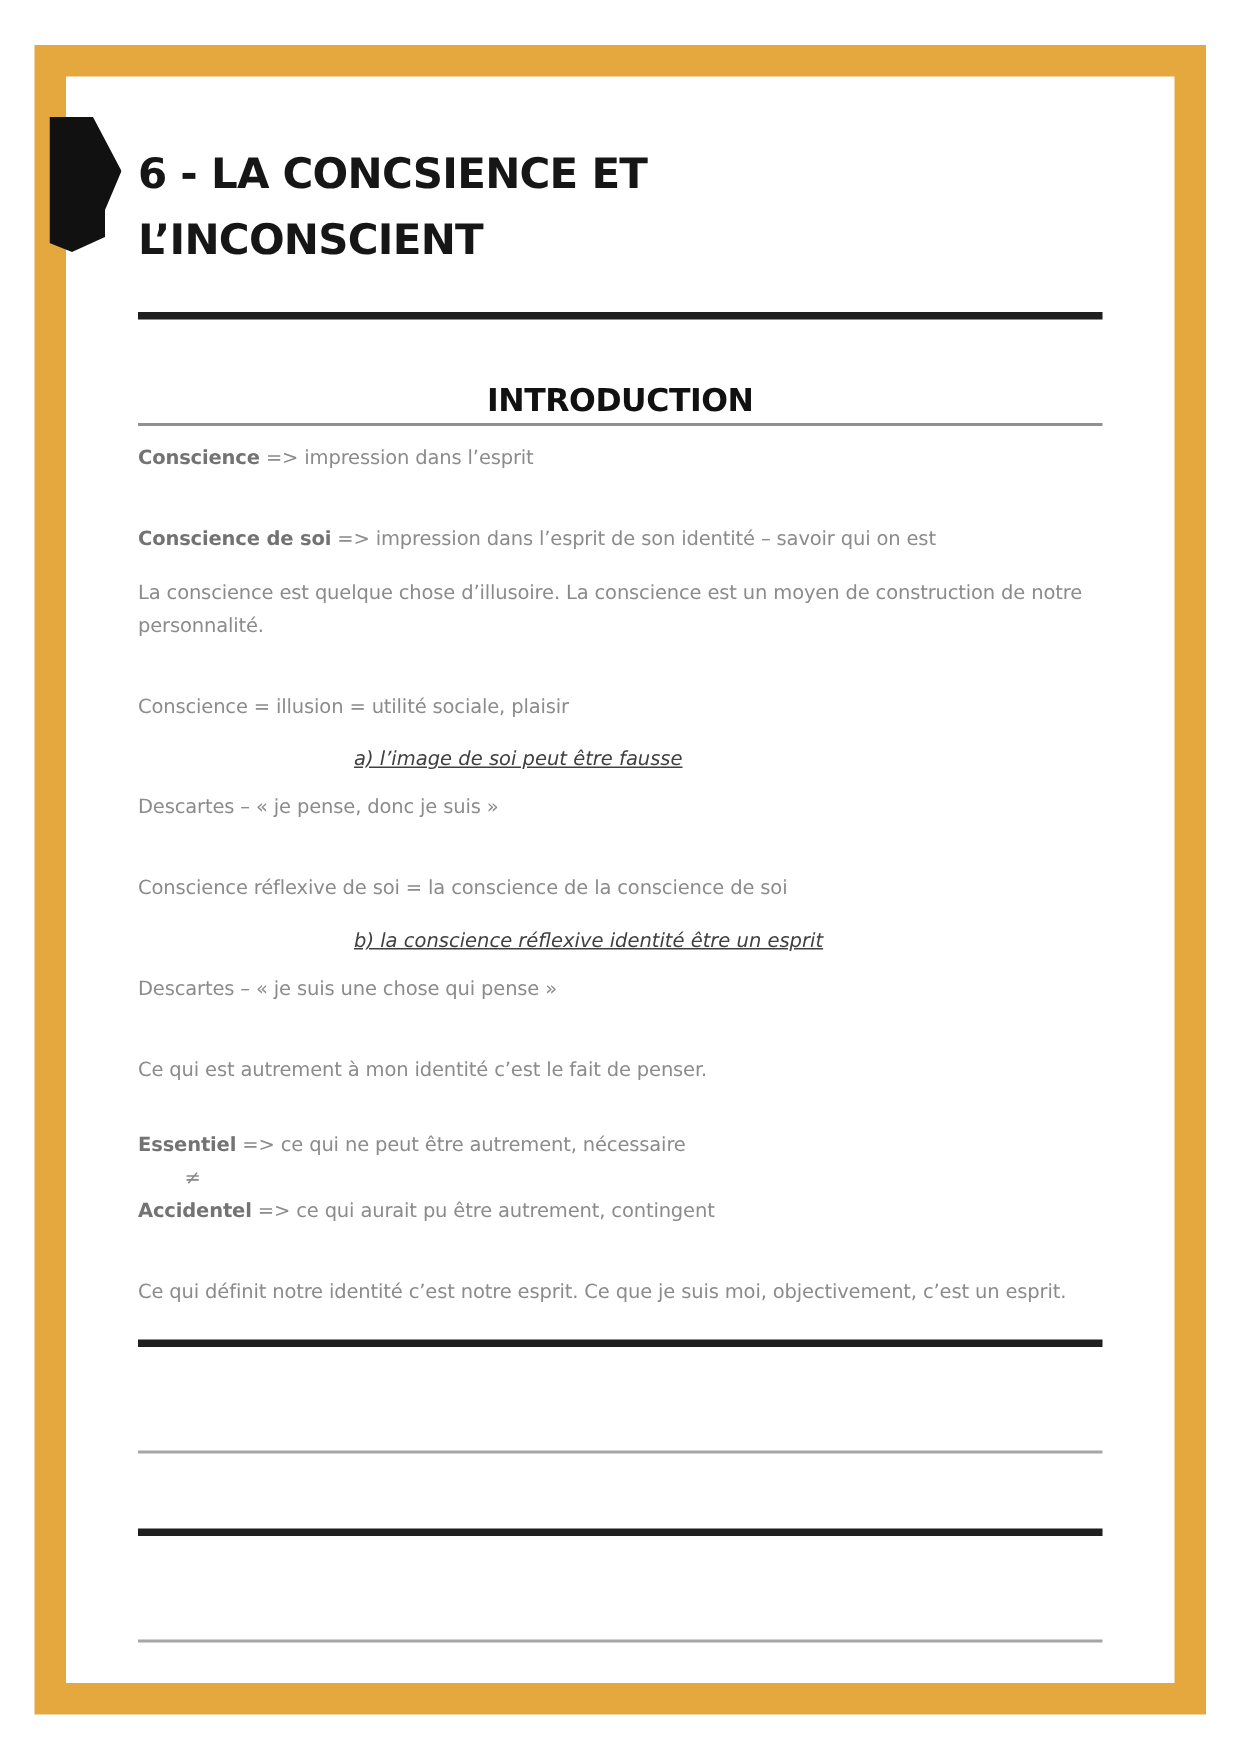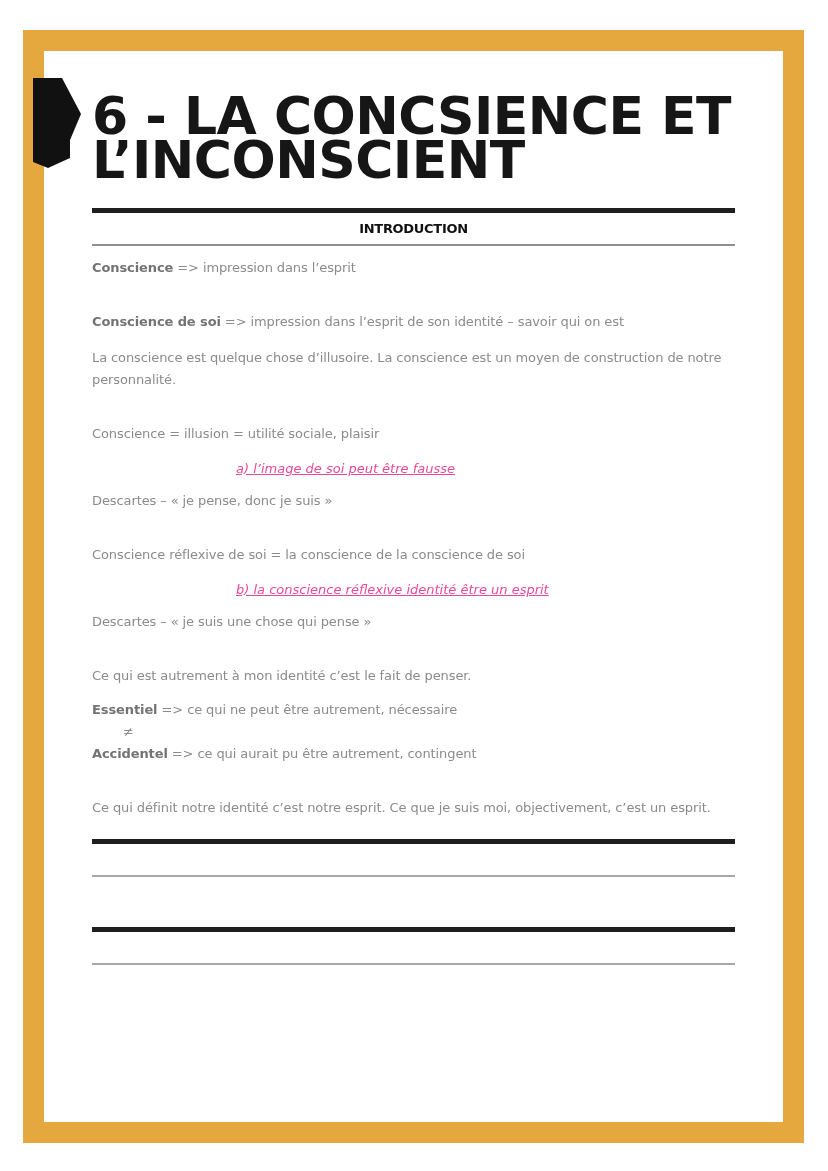--- a/index.html
+++ b/index.html
@@ -33,68 +33,69 @@
   }
   .content {
     position: relative;
     box-sizing: border-box;
     width: 100%;
     height: 100%;
     padding: 0 48px;
   }
   .doc-title {
     margin: 43px 0 0 0;
-    font-size: 52px;
+    font-size: 28px;
     line-height: 44px;
     font-weight: bold;
     letter-spacing: -0.5px;
     color: #161616;
   }
   .rule-heading {
     border-top: 5px solid #1f1f1f;
     border-bottom: 2px solid #909090;
     margin-top: 26px;
   }
   .rule-heading .rh-text {
     min-height: 31px;
     display: flex;
     align-items: center;
     justify-content: center;
     text-align: left;
-    font-size: 13px;
+    font-size: 21px;
     font-weight: bold;
     letter-spacing: -0.3px;
     color: #111111;
+    margin-top: 38px;
   }
   .rule-heading.empty { margin-top: 20px; border-bottom-color: #a6a6a6; }
   .rule-heading.empty .rh-text { min-height: 31px; }
   .rule-heading.empty.second { margin-top: 50px; }
   p.body-text {
     font-size: 13px;
     line-height: 22px;
     letter-spacing: -0.1px;
     color: #8b8b8b;
     margin: 14px 0 0 0;
   }
   p.one-line { white-space: nowrap; margin-top: 32px; }
   p.first-after-rule { margin-top: 11px; }
   .term {
     font-weight: bold;
     color: #737373;
   }
   .sub-heading {
     font-size: 13px;
     line-height: 22px;
-    color: #ec4899;
+    color: #404040;
     font-style: italic;
     text-decoration: underline;
     margin: 13px 0 0 144px;
     white-space: nowrap;
   }
-  .def-stack { margin-top: 12px; }
+  .def-stack { margin-top: 28px; }
   .def-stack p { margin: 0; }
   .neq-line { padding-left: 31px; }
   .tight { margin-top: 10px !important; }
 </style>
 </head>
 <body>
 
 <div class="page-frame">
   <div class="content">
 

